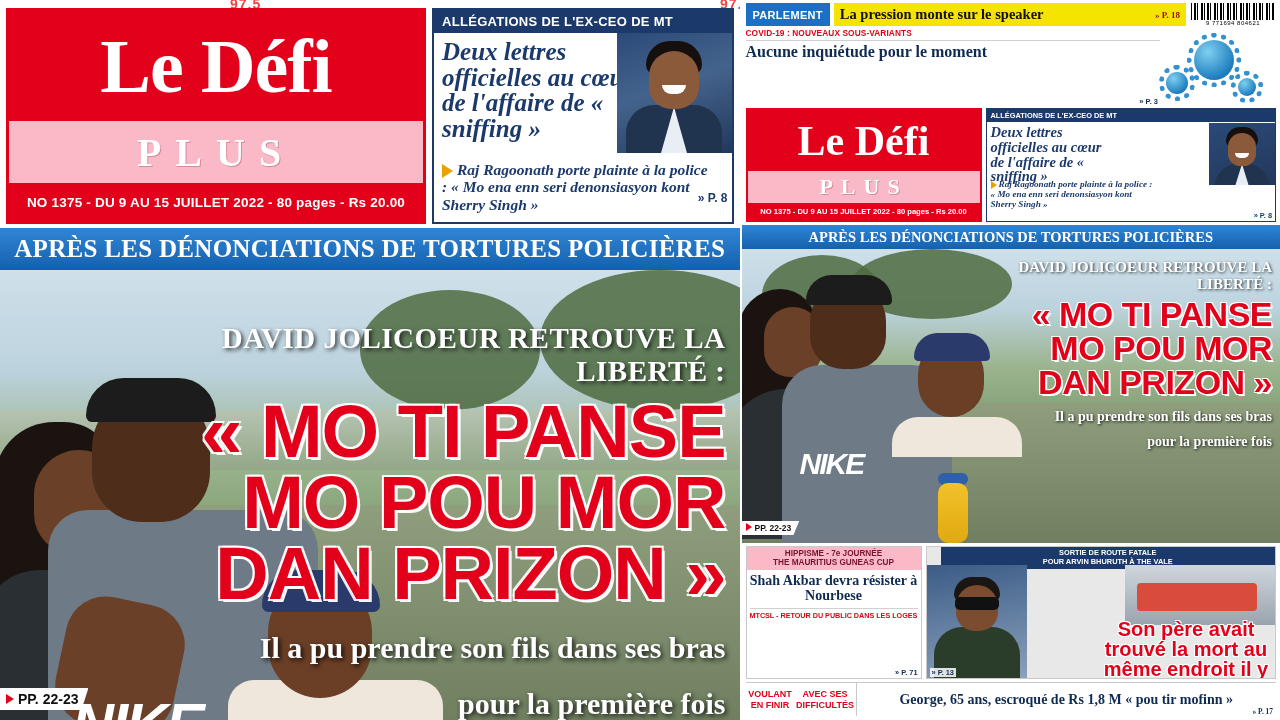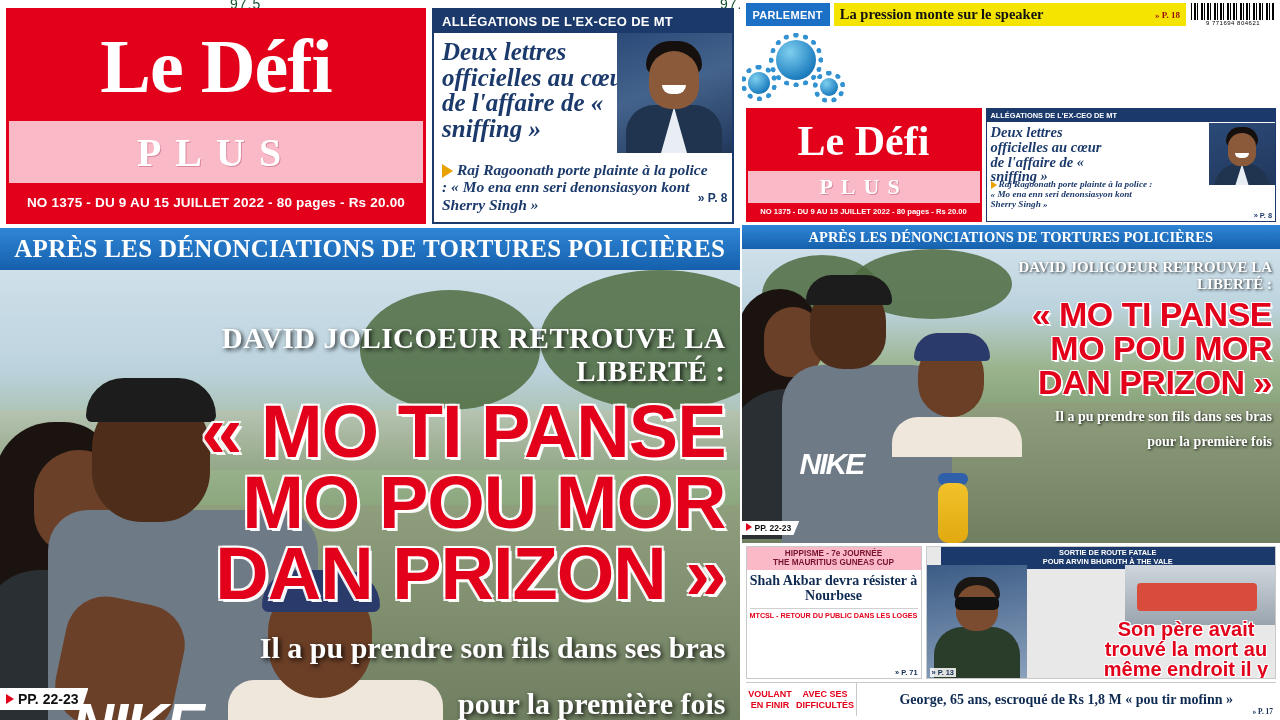--- a/index.html
+++ b/index.html
@@ -30,23 +30,23 @@
     height: 228px;
     background: #ffffff;
     display: flex;
     padding: 4px 6px 4px 6px;
     gap: 6px;
   }
   .l-cut-top {
     position: absolute;
     top: 0; left: 0; right: 0; height: 14px;
     overflow: hidden;
-    color: #14532d;
+    color: #ef4444;
     font-size: 14px;
-    font-weight: normal;
+    font-weight: bold;
     letter-spacing: 1px;
   }
   .l-cut-top span { position: absolute; top: -4px; }
   .l-cut-top .c1 { left: 230px; }
   .l-cut-top .c2 { left: 720px; }
 
   .logo-box {
     width: 420px; height: 216px;
     background: #ffffff;
     border: 3px solid #e2001a;
@@ -794,20 +794,25 @@
         <span>La pression monte sur le speaker</span>
         <span class="pg">» P. 18</span>
       </div>
       <div class="r-barcode">
         <div class="bc"></div>
         <div class="bc-num">9 771694 804621</div>
       </div>
     </div>
 
     <div class="r-news">
+      <div class="r-news-col">
+        <div class="r-news-kicker">COVID-19 : NOUVEAUX SOUS-VARIANTS</div>
+        <div class="r-news-title">Aucune inquiétude pour le moment</div>
+        <div class="r-news-pg">» P. 3</div>
+      </div>
       <div class="r-virus">
         <div class="virus-ball" style="left:30px;top:12px;width:40px;height:40px;"></div>
         <div class="virus-ball" style="left:2px;top:44px;width:22px;height:22px;"></div>
         <div class="virus-ball" style="left:74px;top:50px;width:18px;height:18px;"></div>
       </div>
     </div>
 
     <div class="r-mid">
       <div class="r-logo-box">
         <div class="r-logo-red">

